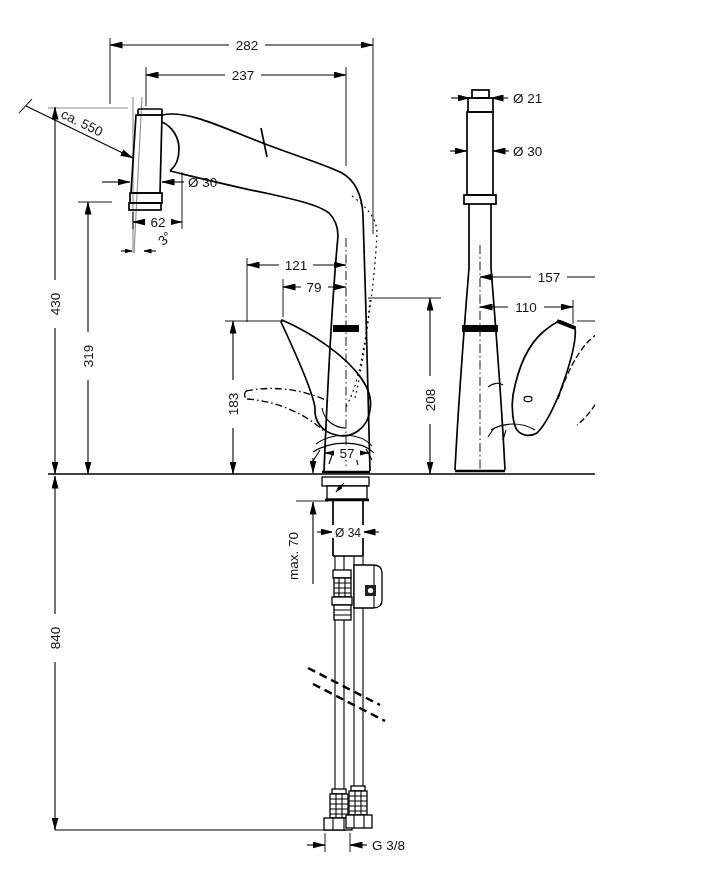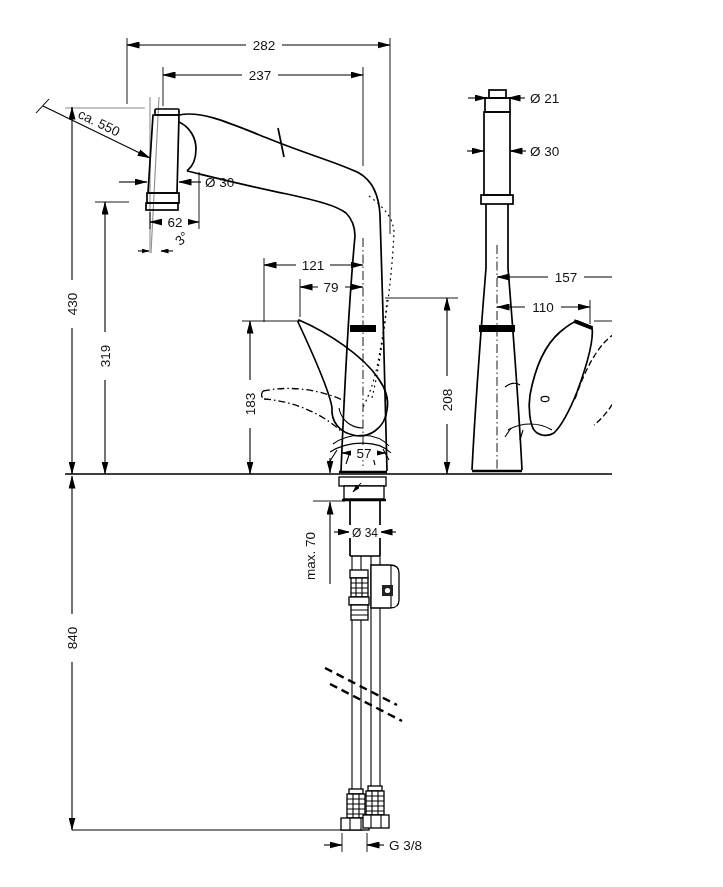--- a/index.html
+++ b/index.html
@@ -1,16 +1,16 @@
 <!DOCTYPE html>
 <html style="--bg: #ffffff; --line: #000000; --gray: #8c8c8c; --txt: #111111;"><head>
 <meta charset="utf-8">
 <style>
   html,body{margin:0;padding:0;background:#fff;}
-  .stage{position:relative;width:595px;height:887px;background:var(--bg,#fff);overflow:hidden;padding-left:17px;}
+  .stage{position:relative;width:595px;height:887px;background:var(--bg,#fff);overflow:hidden;}
   svg{display:block;}
   svg text{font-family:"Liberation Sans","DejaVu Sans",sans-serif;font-size:13.5px;fill:var(--txt,#111);}
   svg text.small{font-size:12px;}
   .obj{stroke:var(--line,#000);stroke-width:1.7;fill:none;}
   .objthin{stroke:var(--line,#000);stroke-width:1.1;fill:none;}
   .objthick{stroke:var(--line,#000);stroke-width:2.6;fill:none;}
   .fillw{fill:#fff;stroke:var(--line,#000);stroke-width:1.3;}
   .dim{stroke:var(--line,#000);stroke-width:1.1;fill:none;}
   .ext{stroke:var(--line,#000);stroke-width:0.9;fill:none;}
   .gray{stroke:var(--gray,#8c8c8c);stroke-width:1.1;fill:none;}

